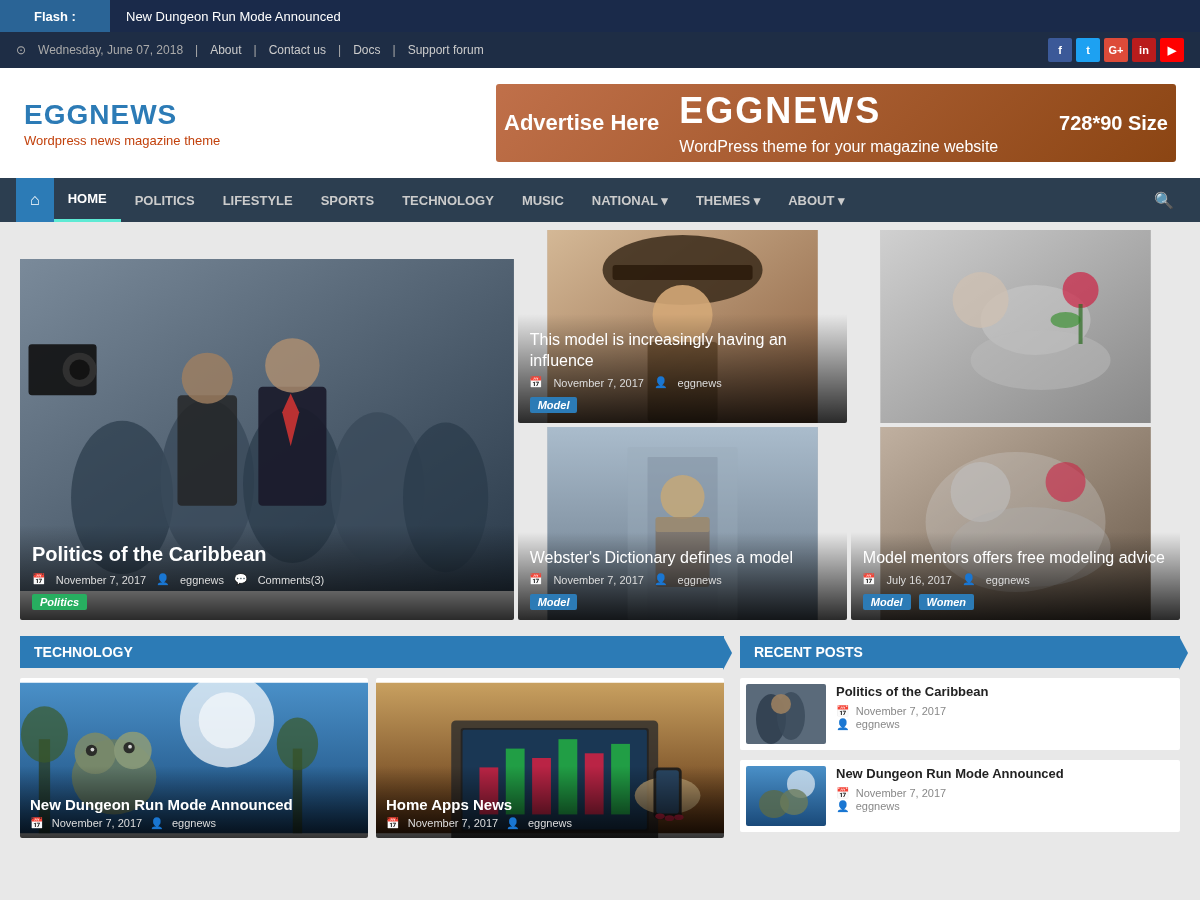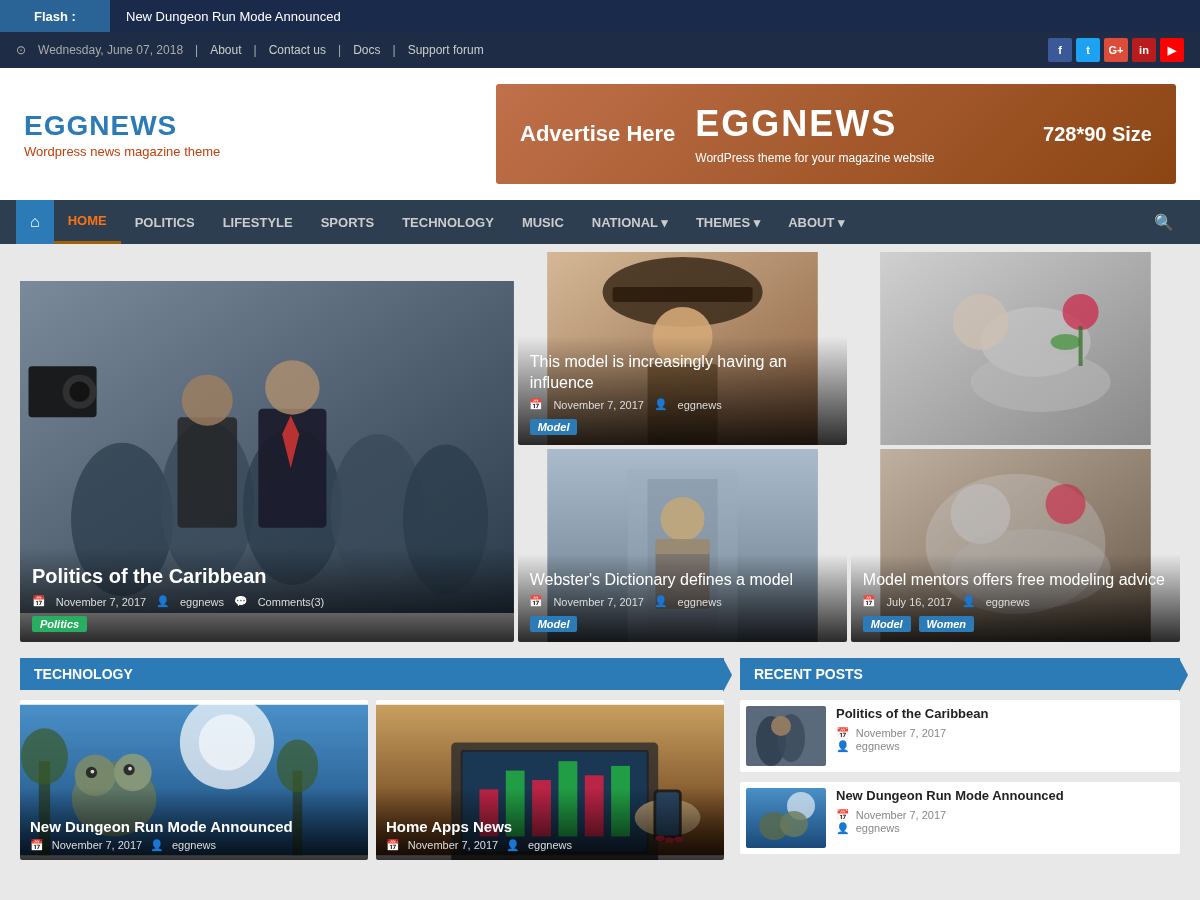--- a/index.html
+++ b/index.html
@@ -90,44 +90,44 @@
     }
     .logo-tagline {
       font-size: 13px;
       color: #c2410c;
       margin-top: 2px;
     }
     .banner-ad {
       background: linear-gradient(135deg, #c0704a 0%, #8B4513 100%);
       color: #fff;
       width: 680px;
-      height: 100px;
+      height: 78px;
       display: flex;
       align-items: center;
       border-radius: 3px;
       overflow: hidden;
-      padding: 0 24px;
+      padding: 0 8px;
       gap: 20px;
     }
     .banner-ad-left {
       font-size: 22px;
       font-weight: bold;
       line-height: 1.2;
       min-width: 90px;
     }
     .banner-ad-center {
       flex: 1;
     }
     .banner-ad-title {
       font-size: 36px;
       font-weight: bold;
       letter-spacing: 2px;
     }
     .banner-ad-sub {
-      font-size: 12px;
+      font-size: 16px;
       margin-top: 6px;
     }
     .banner-ad-right {
       font-size: 20px;
       font-weight: bold;
       text-align: right;
       line-height: 1.2;
     }
 
     
@@ -154,21 +154,21 @@
       height: 44px;
       display: flex;
       align-items: center;
       cursor: pointer;
       font-size: 13px;
       font-weight: bold;
       text-transform: uppercase;
       text-decoration: none;
       white-space: nowrap;
     }
-    .nav-item.active { color: #f97316; border-bottom: 3px solid #a16207; }
+    .nav-item.active { color: #ffffff; border-bottom: 3px solid #5eead4; }
     .nav-dropdown {
       display: flex;
       align-items: center;
       gap: 4px;
       text-align: center;
     }
     .nav-spacer { flex: 1; }
     .nav-search {
       color: #ccc;
       font-size: 16px;

